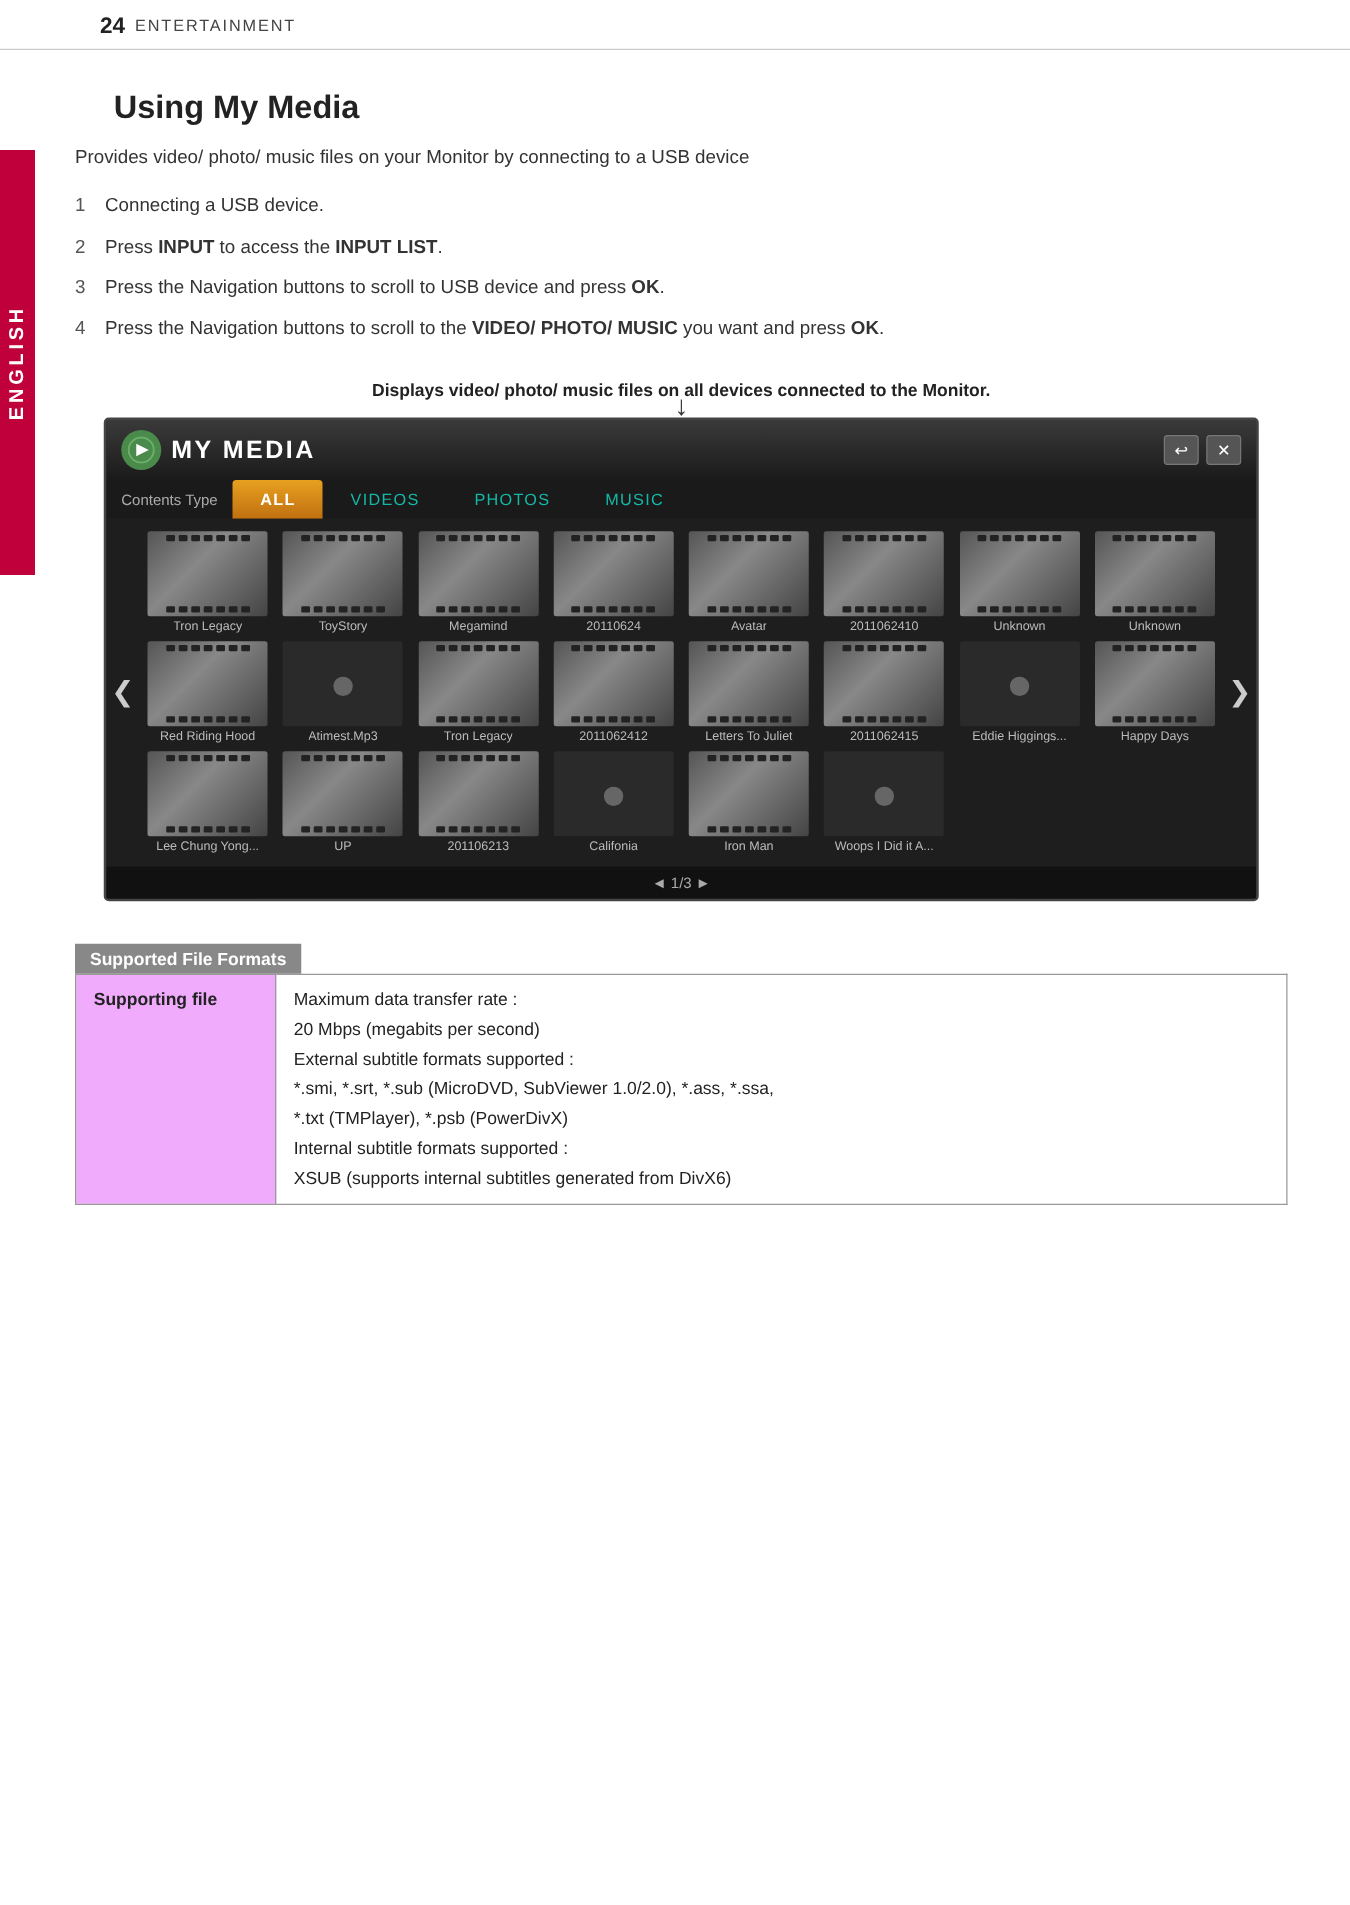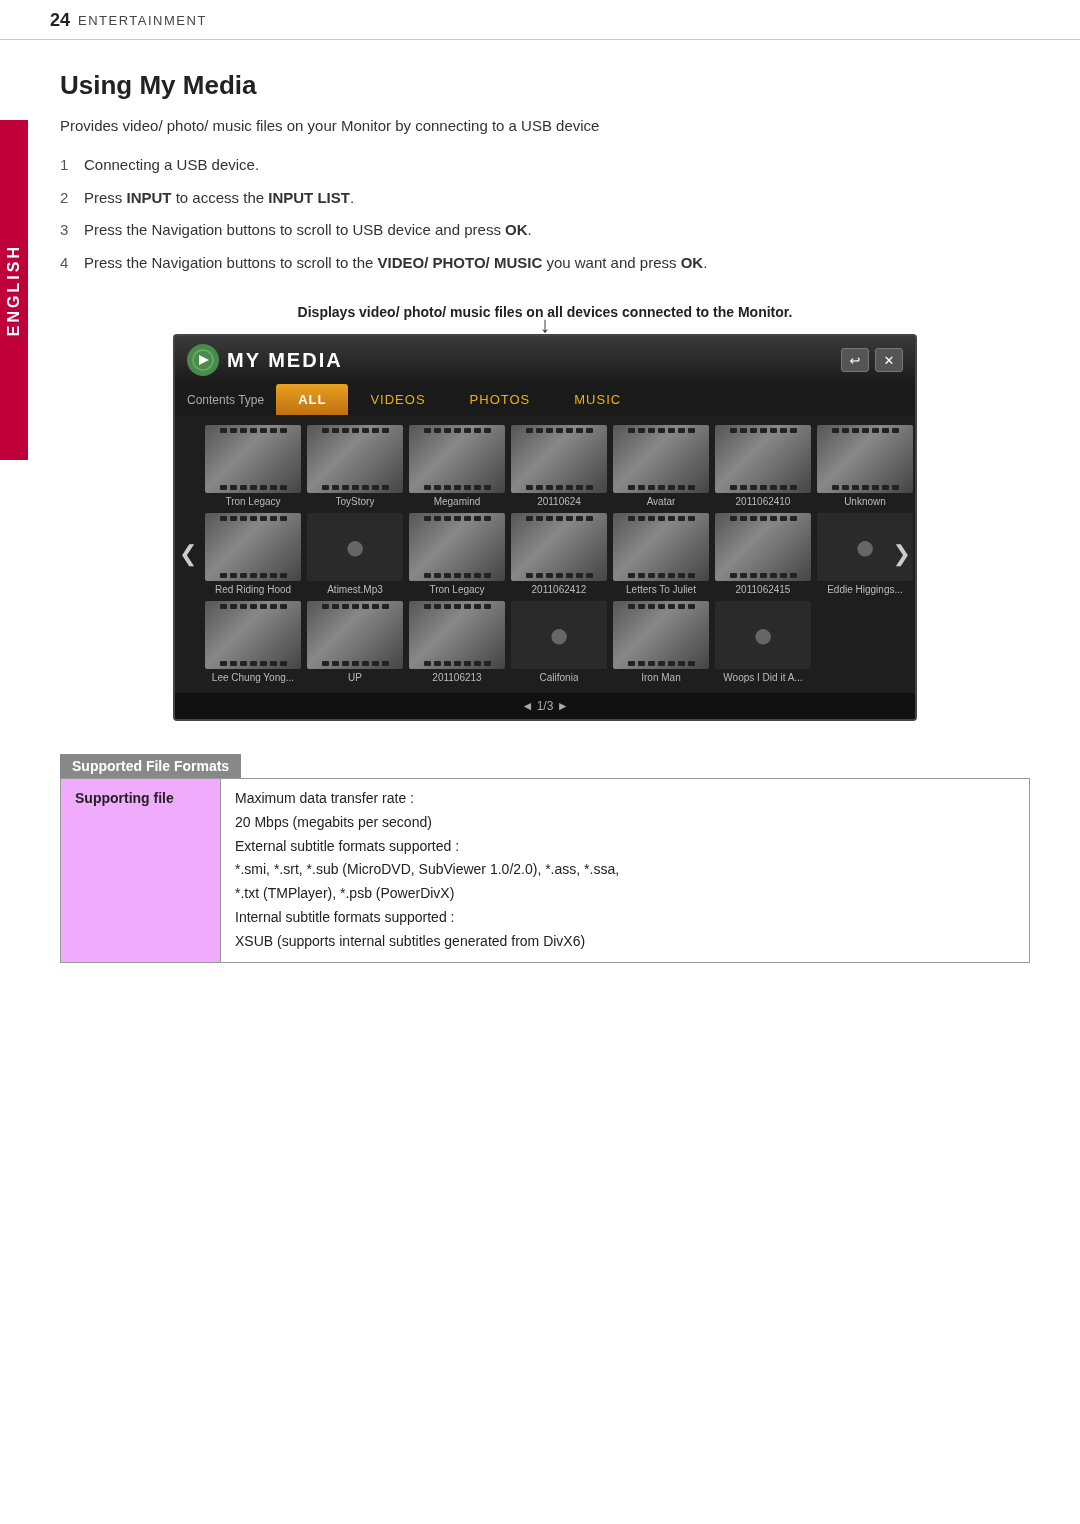--- a/index.html
+++ b/index.html
@@ -39,37 +39,39 @@
     .page-header {
       border-bottom: 1px solid #ccc;
       padding: 10px 50px 8px 50px;
       display: flex;
       align-items: center;
       gap: 8px;
     }
     .page-number {
       font-size: 18px;
       font-weight: bold;
+      margin-left: 30px;
     }
     .page-header-title {
       font-size: 13px;
       letter-spacing: 1.5px;
       color: #444;
       text-transform: uppercase;
     }
 
     
     .main-content {
       padding: 30px 50px 30px 60px;
     }
 
     .section-title {
       font-size: 26px;
       font-weight: bold;
       margin-bottom: 16px;
+      margin-left: 31px;
     }
 
     .intro-text {
       font-size: 15px;
       color: #333;
       margin-bottom: 20px;
     }
 
     .steps-list {
       list-style: none;
@@ -104,21 +106,21 @@
       margin-bottom: 14px;
       text-align: center;
     }
 
     
     .mymedia-ui {
       border: 2px solid #444;
       background: #2a2a2a;
       border-radius: 4px;
       overflow: hidden;
-      width: 744px;
+      width: 924px;
       margin: 0 auto;
       position: relative;
     }
 
     
     .pointer-arrow {
       position: absolute;
       top: -22px;
       left: 50%;
       transform: translateX(-50%);
@@ -182,21 +184,21 @@
     }
     .contents-type-label {
       color: #aaa;
       font-size: 12px;
       margin-right: 12px;
       white-space: nowrap;
     }
     .tab-item {
       padding: 8px 22px;
       font-size: 13px;
-      color: #eab308;
+      color: #14b8a6;
       cursor: pointer;
       letter-spacing: 1px;
     }
     .tab-item.active {
       background: linear-gradient(to bottom, #e8a020, #c07010);
       color: #fff;
       font-weight: bold;
       border-radius: 3px 3px 0 0;
     }
 

